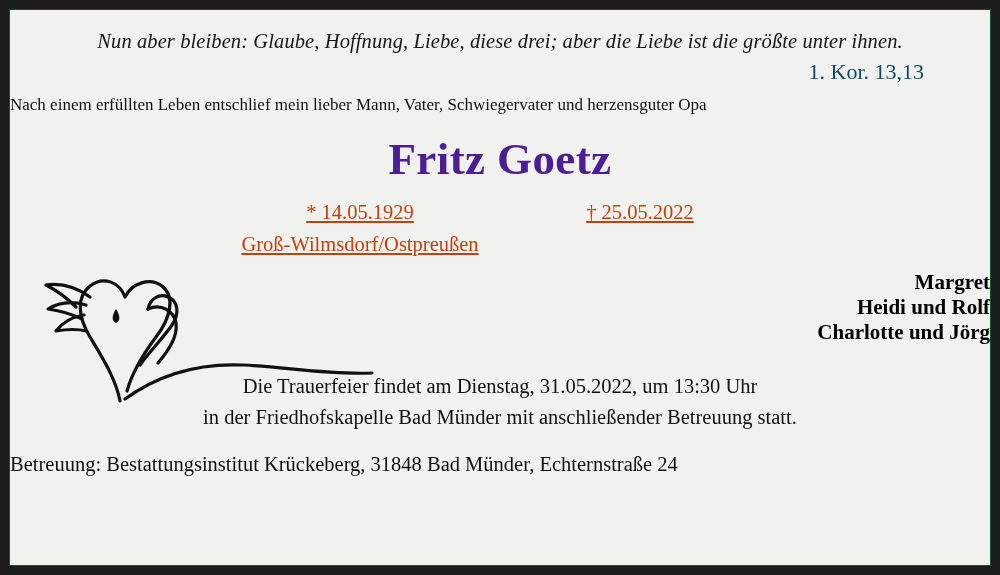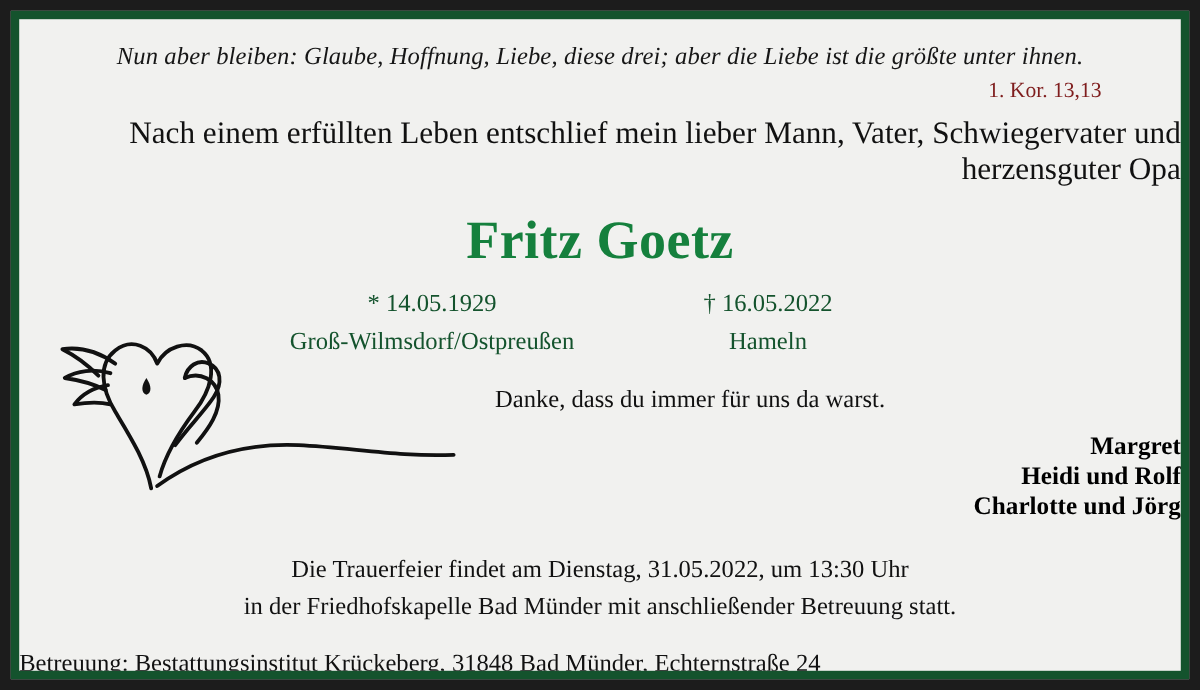--- a/index.html
+++ b/index.html
@@ -20,58 +20,59 @@
     height: 575px;
     background: #1c1c1c;
     padding: 9px;
   }
   .inner {
     position: relative;
     box-sizing: border-box;
     width: 100%;
     height: 100%;
     background: #f1f1ef;
-    border: 7px solid #14532d;
+    border: 1px solid #14532d;
     overflow: hidden;
   }
   .quote {
     text-align: center;
     font-style: italic;
     font-size: 20.5px;
     color: #161616;
     margin-top: 20px;
     letter-spacing: 0.1px;
   }
   .quote-source {
     text-align: right;
-    font-size: 18px;
-    color: #7f1d1d;
+    font-size: 22px;
+    color: #0c4a6e;
     margin-top: 6px;
     padding-right: 66px;
   }
   .intro {
-    text-align: right;
-    font-size: 26px;
+    text-align: left;
+    font-size: 17px;
     color: #111;
     margin-top: 10px;
   }
   .name {
     text-align: center;
     font-size: 45px;
     font-weight: bold;
-    color: #15803d;
+    color: #4c1d95;
     margin-top: 18px;
     letter-spacing: 0.4px;
   }
   .dates {
     margin-top: 16px;
     display: flex;
     justify-content: center;
     font-size: 20.5px;
-    color: #14532d;
+    color: #c2410c;
+    text-decoration: underline;
   }
   .dates .col {
     width: 280px;
     text-align: center;
   }
   .dates .col .line2 {
     margin-top: 9px;
   }
   .thanks {
     text-align: center;
@@ -122,22 +123,21 @@
     <div class="intro">Nach einem erfüllten Leben entschlief mein lieber Mann, Vater, Schwiegervater und herzensguter Opa</div>
 
     <div class="name">Fritz Goetz</div>
 
     <div class="dates">
       <div class="col">
         <div>* 14.05.1929</div>
         <div class="line2">Groß-Wilmsdorf/Ostpreußen</div>
       </div>
       <div class="col">
-        <div>† 16.05.2022</div>
-        <div class="line2">Hameln</div>
+        <div>† 25.05.2022</div>
       </div>
     </div>
 
     <div class="hearts">
       <svg width="370" height="160" viewBox="0 0 370 160" xmlns="http://www.w3.org/2000/svg">
         <g fill="none" stroke="#111111" stroke-width="3.2" stroke-linecap="round" stroke-linejoin="round">
 
           <path d="M92 148 C 88 126 74 104 62 84 C 50 64 48 44 62 33 C 76 22 92 30 97 44 C 104 30 122 24 134 33 C 148 44 142 66 128 84 C 116 100 104 120 99 138"></path>
 
           <path d="M112 112 C 122 98 136 84 144 72 C 152 60 150 48 140 44 C 131 40 122 46 120 56"></path>
@@ -148,21 +148,20 @@
           <path d="M56 62 C 44 64 34 70 28 78 C 40 76 50 76 58 78"></path>
 
           <path d="M97 146 C 130 122 170 110 215 112 C 258 114 300 122 344 120"></path>
 
           <path d="M88 56 C 84 62 83 68 88 70 C 93 68 92 62 88 56 Z" fill="#111111" stroke="none"></path>
         </g>
       </svg>
     </div>
 
     <div class="shifted">
-      <div class="thanks">Danke, dass du immer für uns da warst.</div>
 
       <div class="survivors">
         <div>Margret</div>
         <div>Heidi und Rolf</div>
         <div>Charlotte und Jörg</div>
       </div>
     </div>
 
     <div class="ceremony">
       <div class="l1">Die Trauerfeier findet am Dienstag, 31.05.2022, um 13:30 Uhr</div>

